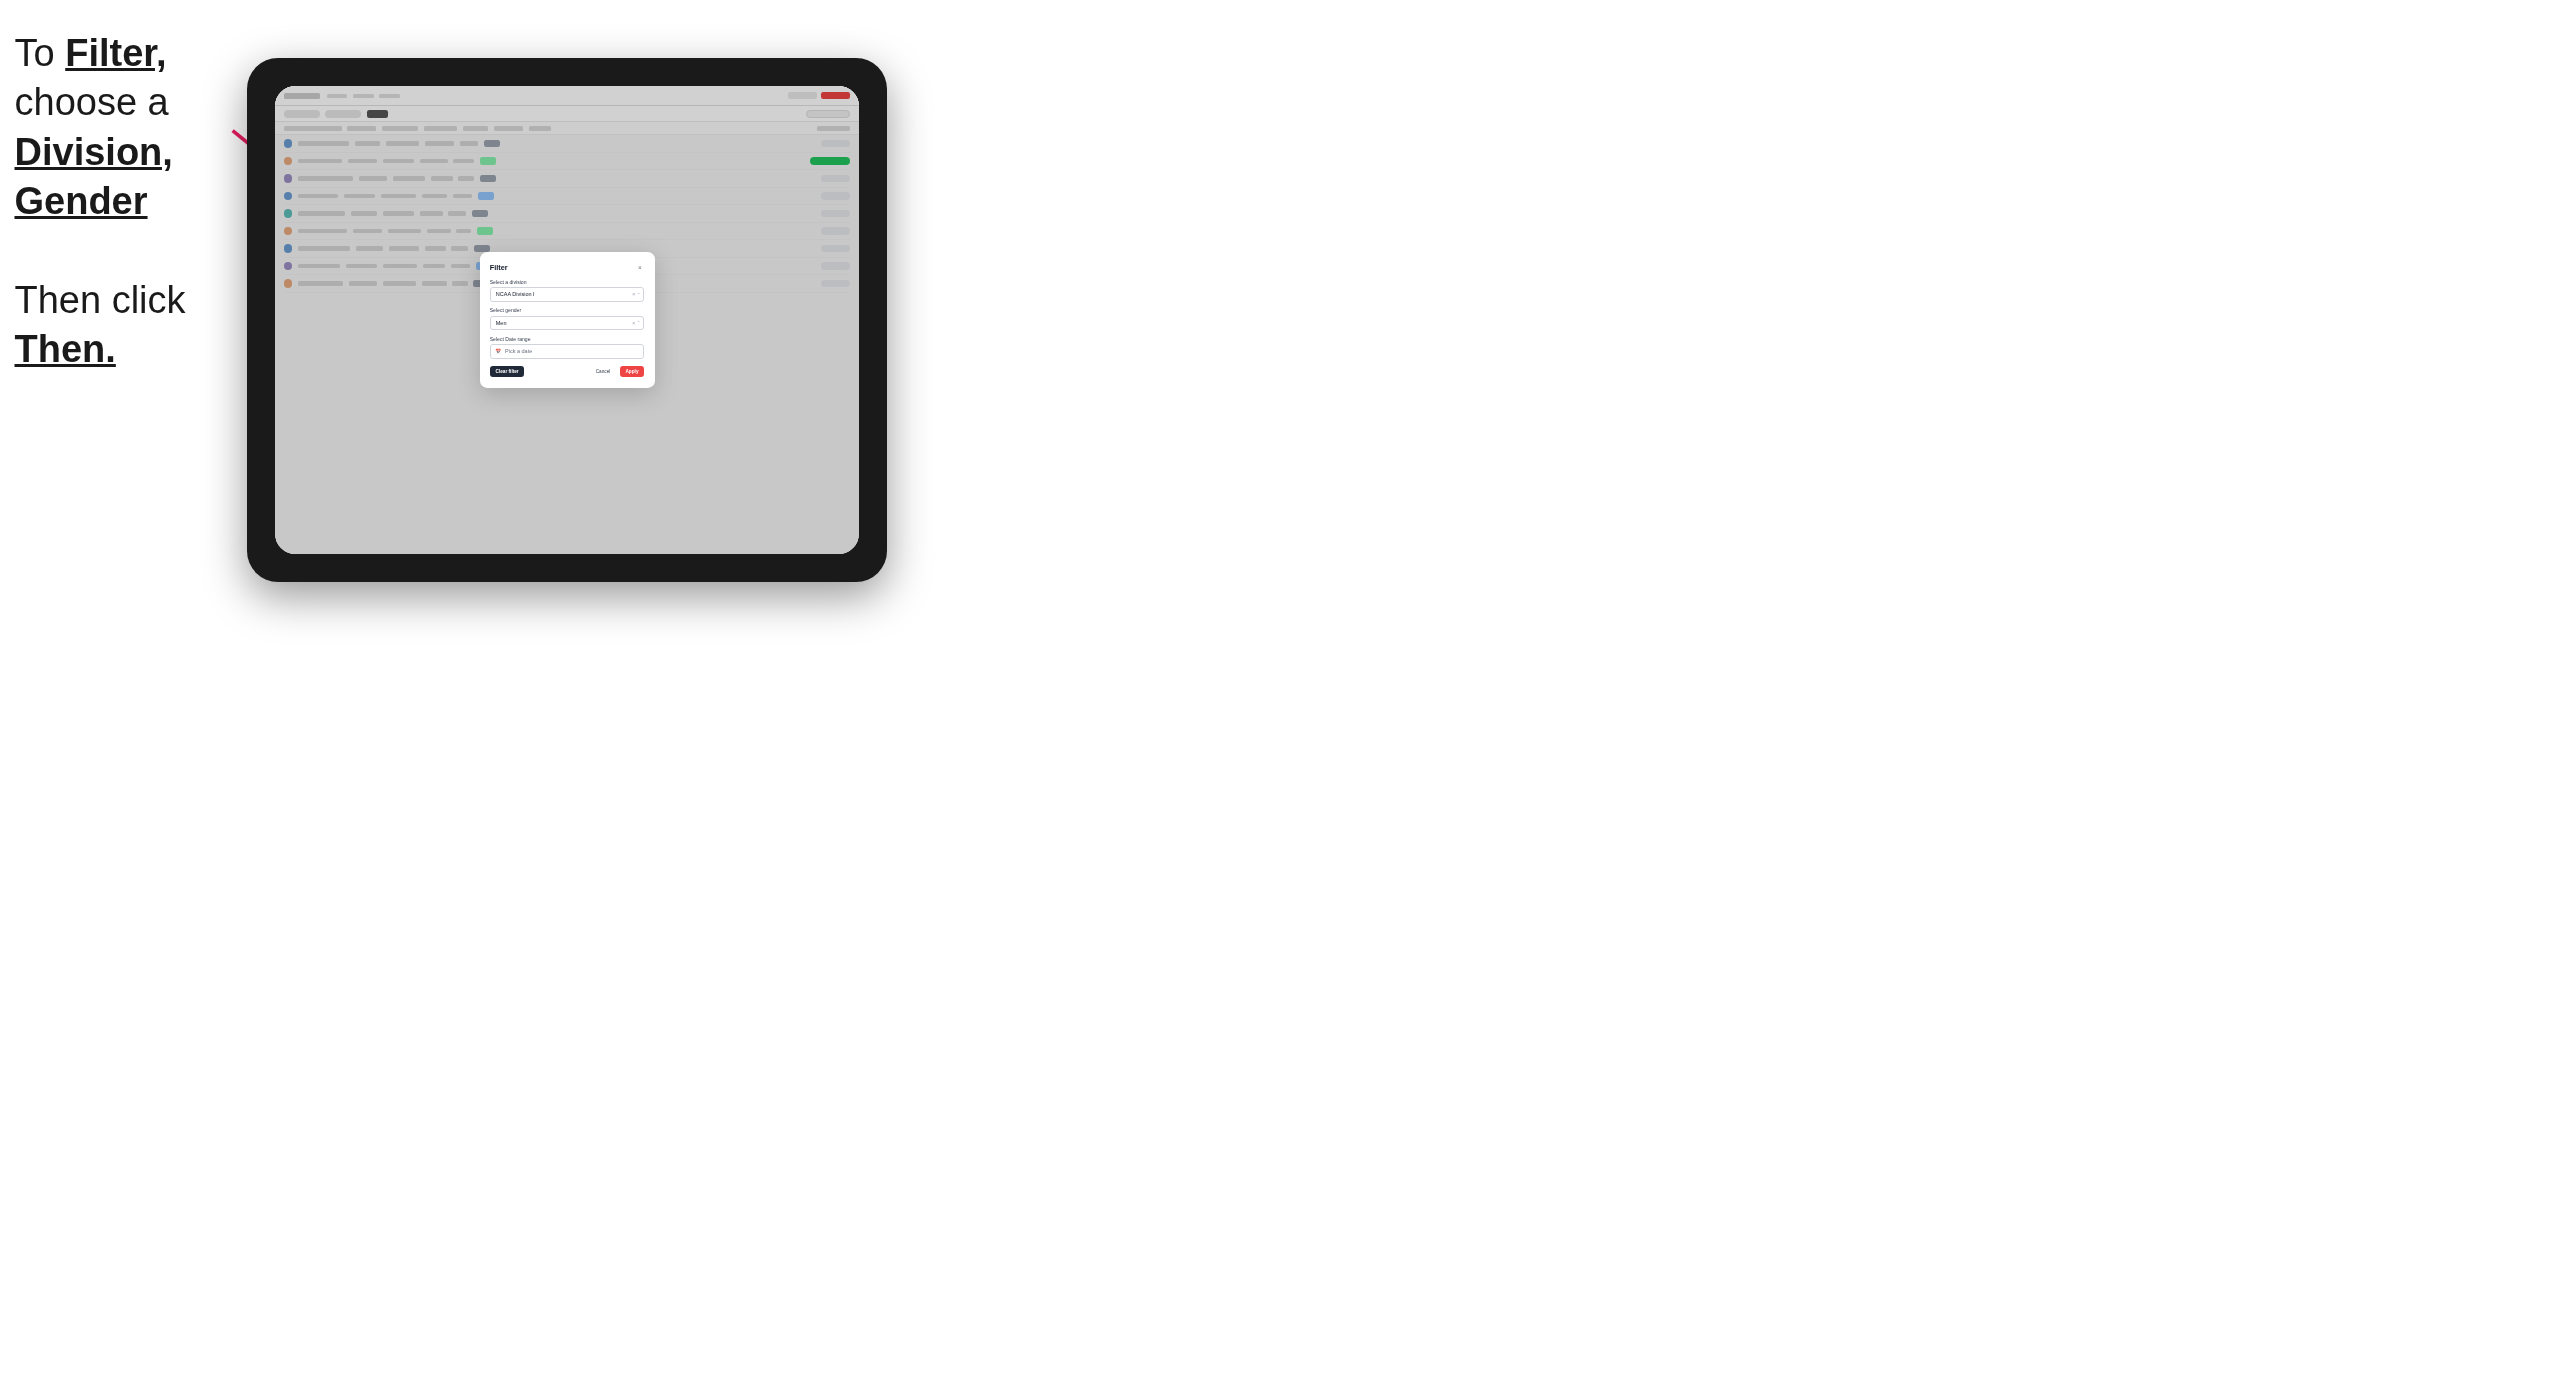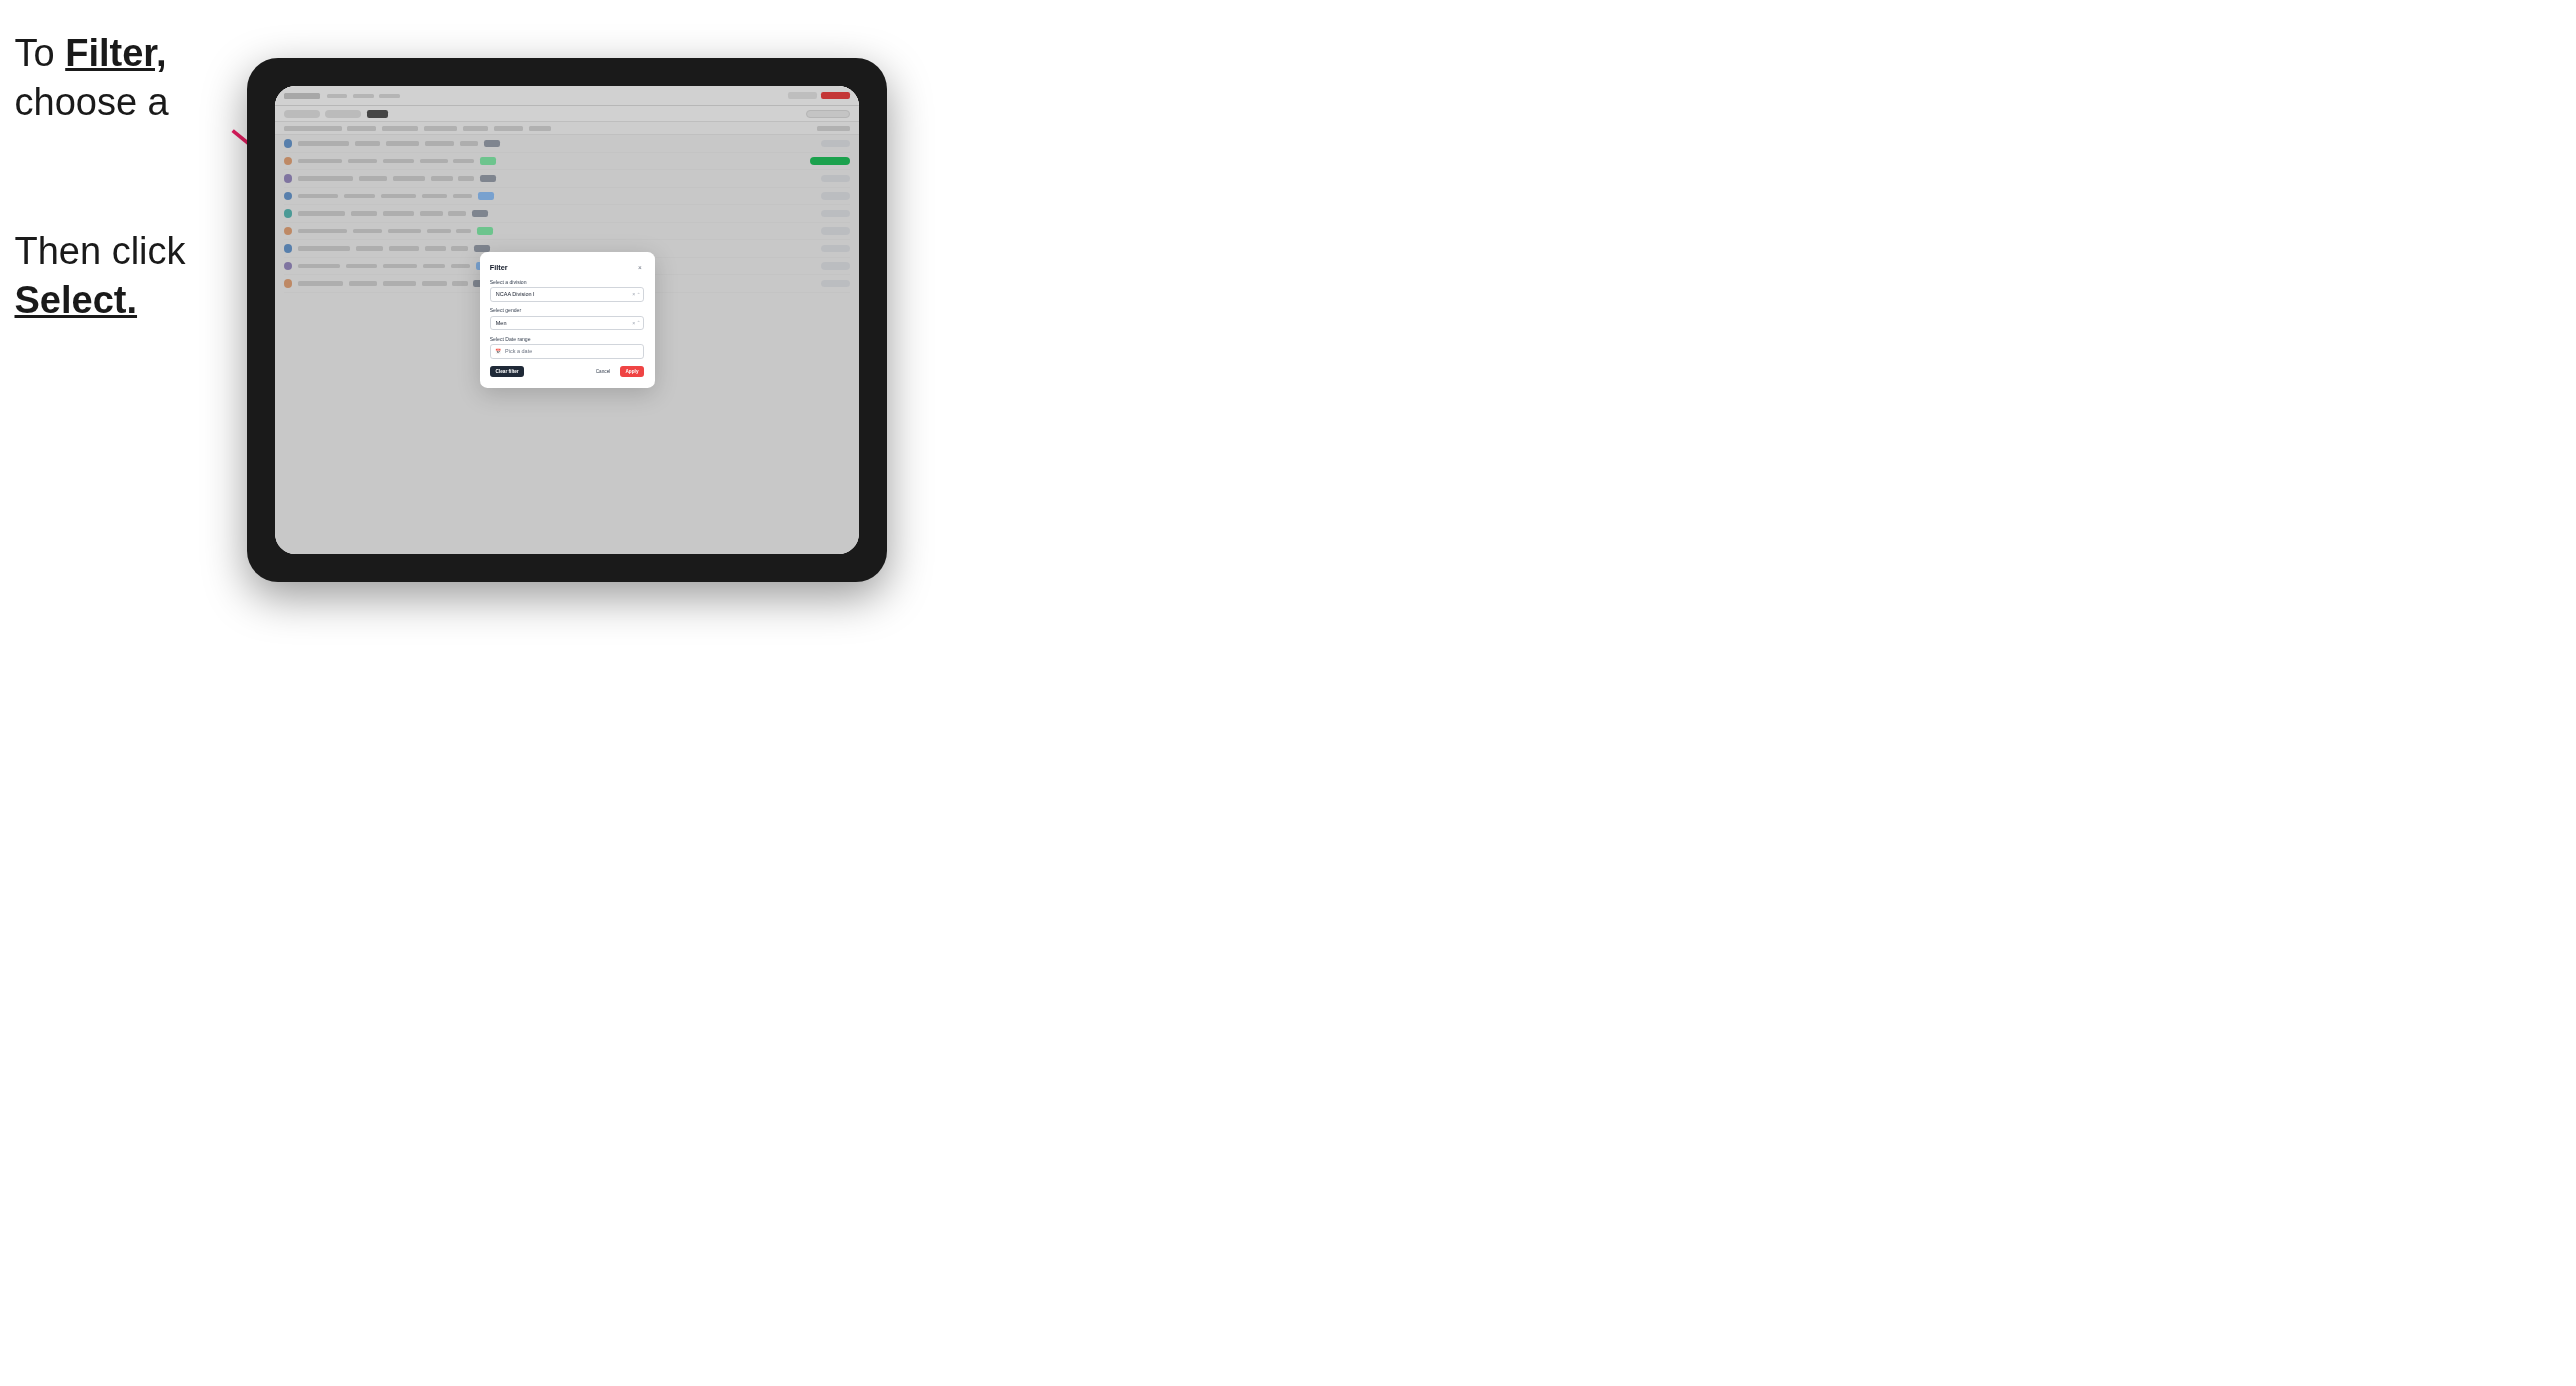--- a/index.html
+++ b/index.html
@@ -365,23 +365,23 @@
       cursor: pointer;
       display: flex;
       align-items: center;
     }
   </style>
 </head>
 <body>
 
 <div class="instruction-text">
   <span>To <span class="bold">Filter,</span> choose a</span><br>
+  <span class="bold">Division, Gender</span><br>
   <br>
-  <br>
-  <span>Then click <span class="bold">Select.</span></span>
+  <span>Then click <span class="bold">Then.</span></span>
 </div>
 
 <div class="arrow-container">
   <svg viewBox="0 0 450 380" xmlns="http://www.w3.org/2000/svg">
     <defs>
       <marker id="arrowhead" markerWidth="10" markerHeight="7" refX="10" refY="3.5" orient="auto">
         <polygon points="0 0, 10 3.5, 0 7" fill="#e91e63"></polygon>
       </marker>
     </defs>
     <line x1="60" y1="60" x2="380" y2="320" stroke="#e91e63" stroke-width="5" marker-end="url(#arrowhead)"></line>

